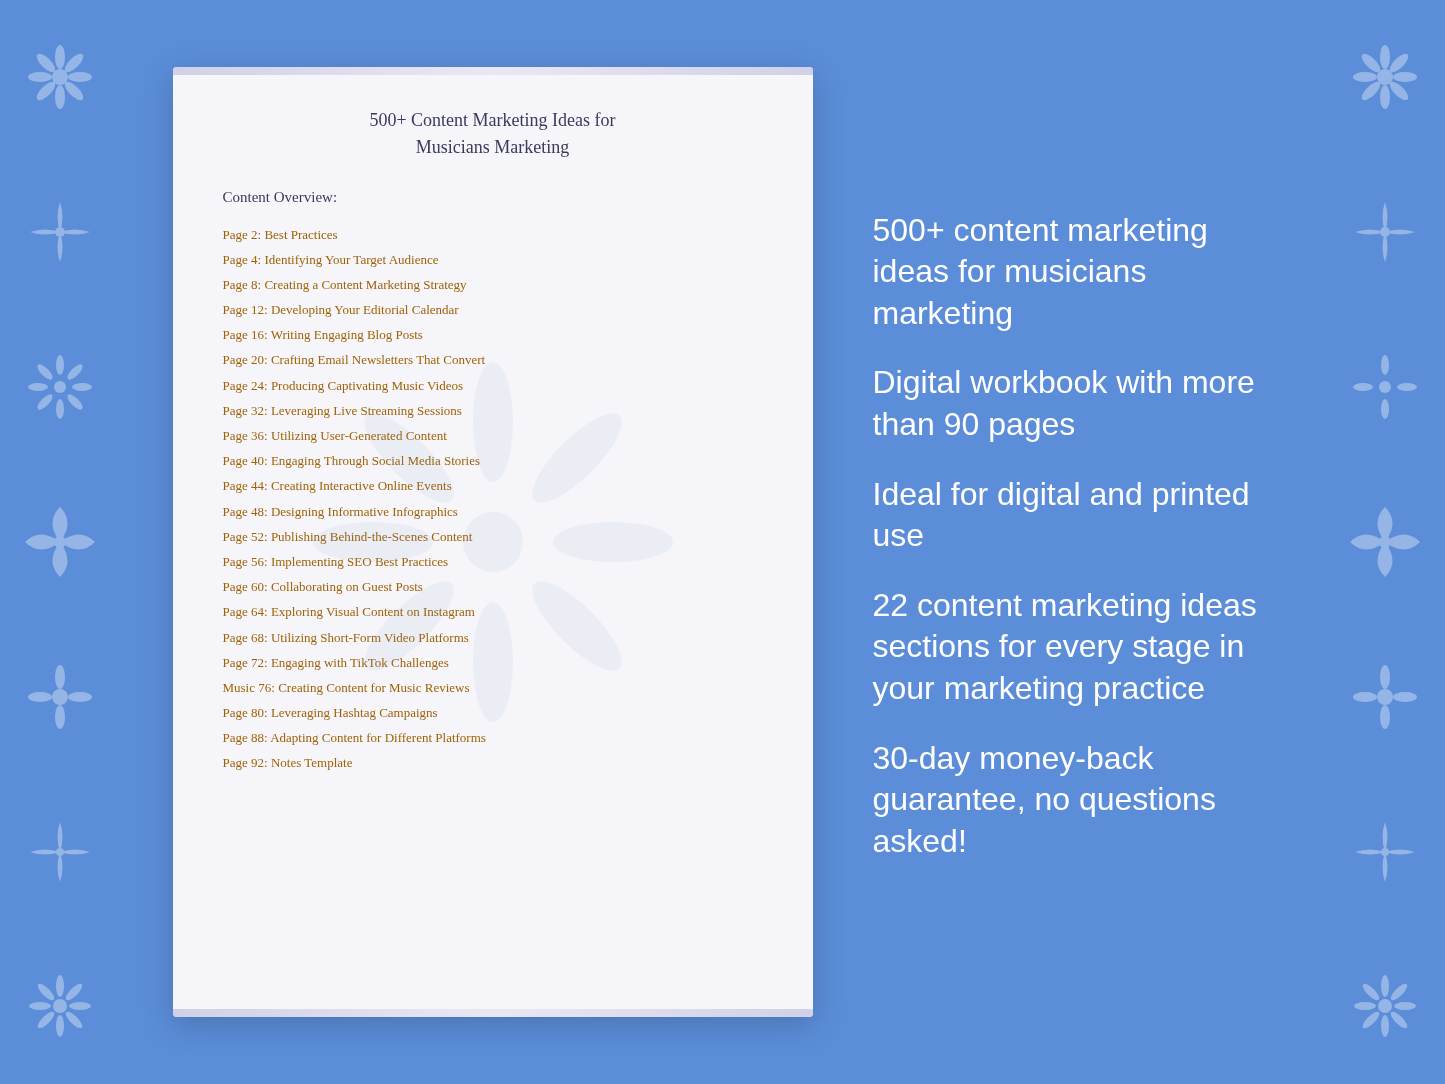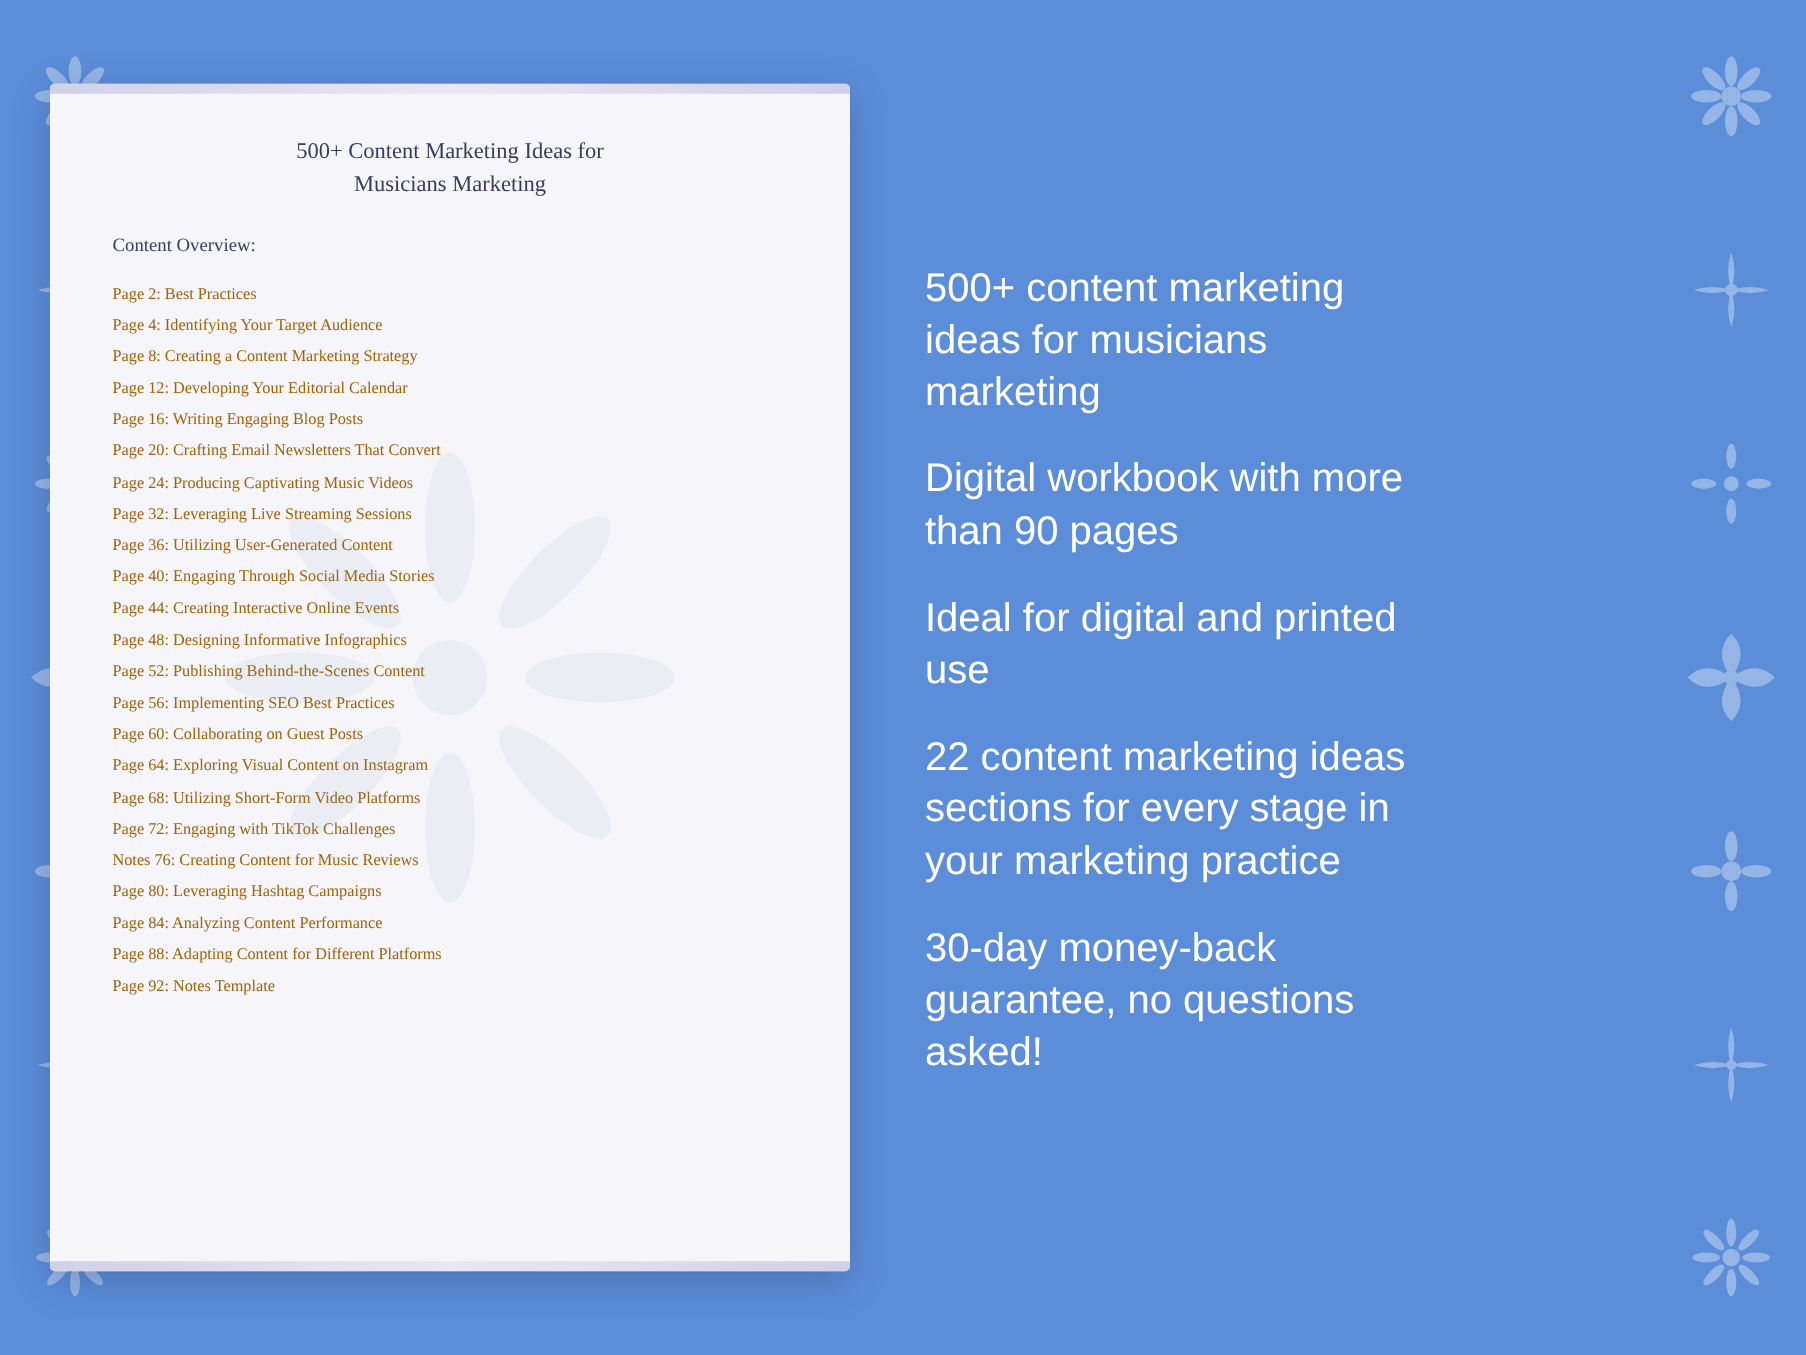--- a/index.html
+++ b/index.html
@@ -38,20 +38,21 @@
     .floral-right { right: 0; }
 
     .floral-svg {
       width: 80px;
       height: 80px;
     }
 
     .main-container {
       display: flex;
       align-items: center;
+      justify-content: center;
       gap: 60px;
       padding: 40px;
       position: relative;
       z-index: 1;
       width: 100%;
       height: 100%;
     }
 
     .document-card {
       background: #f5f5fa;
@@ -308,23 +309,22 @@
         <li class="toc-item"><span class="toc-page">Page 36:</span>  <span>Utilizing User-Generated Content</span></li>
         <li class="toc-item"><span class="toc-page">Page 40:</span>  <span>Engaging Through Social Media Stories</span></li>
         <li class="toc-item"><span class="toc-page">Page 44:</span>  <span>Creating Interactive Online Events</span></li>
         <li class="toc-item"><span class="toc-page">Page 48:</span>  <span>Designing Informative Infographics</span></li>
         <li class="toc-item"><span class="toc-page">Page 52:</span>  <span>Publishing Behind-the-Scenes Content</span></li>
         <li class="toc-item"><span class="toc-page">Page 56:</span>  <span>Implementing SEO Best Practices</span></li>
         <li class="toc-item"><span class="toc-page">Page 60:</span>  <span>Collaborating on Guest Posts</span></li>
         <li class="toc-item"><span class="toc-page">Page 64:</span>  <span>Exploring Visual Content on Instagram</span></li>
         <li class="toc-item"><span class="toc-page">Page 68:</span>  <span>Utilizing Short-Form Video Platforms</span></li>
         <li class="toc-item"><span class="toc-page">Page 72:</span>  <span>Engaging with TikTok Challenges</span></li>
-        <li class="toc-item"><span class="toc-page">Notes 76:</span>  <span>Creating Content for Music Reviews</span></li>
+        <li class="toc-item"><span class="toc-page">Music 76:</span>  <span>Creating Content for Music Reviews</span></li>
         <li class="toc-item"><span class="toc-page">Page 80:</span>  <span>Leveraging Hashtag Campaigns</span></li>
-        <li class="toc-item"><span class="toc-page">Page 84:</span>  <span>Analyzing Content Performance</span></li>
         <li class="toc-item"><span class="toc-page">Page 88:</span>  <span>Adapting Content for Different Platforms</span></li>
         <li class="toc-item"><span class="toc-page">Page 92:</span>  <span>Notes Template</span></li>
       </ul>
 
     <div class="doc-border-bottom"></div>
   </div>
 
   <div class="right-panel" id="features-panel">
   <p class="feature-text">500+ content marketing ideas for musicians marketing</p>
       <p class="feature-text">Digital workbook with more than 90 pages</p>

